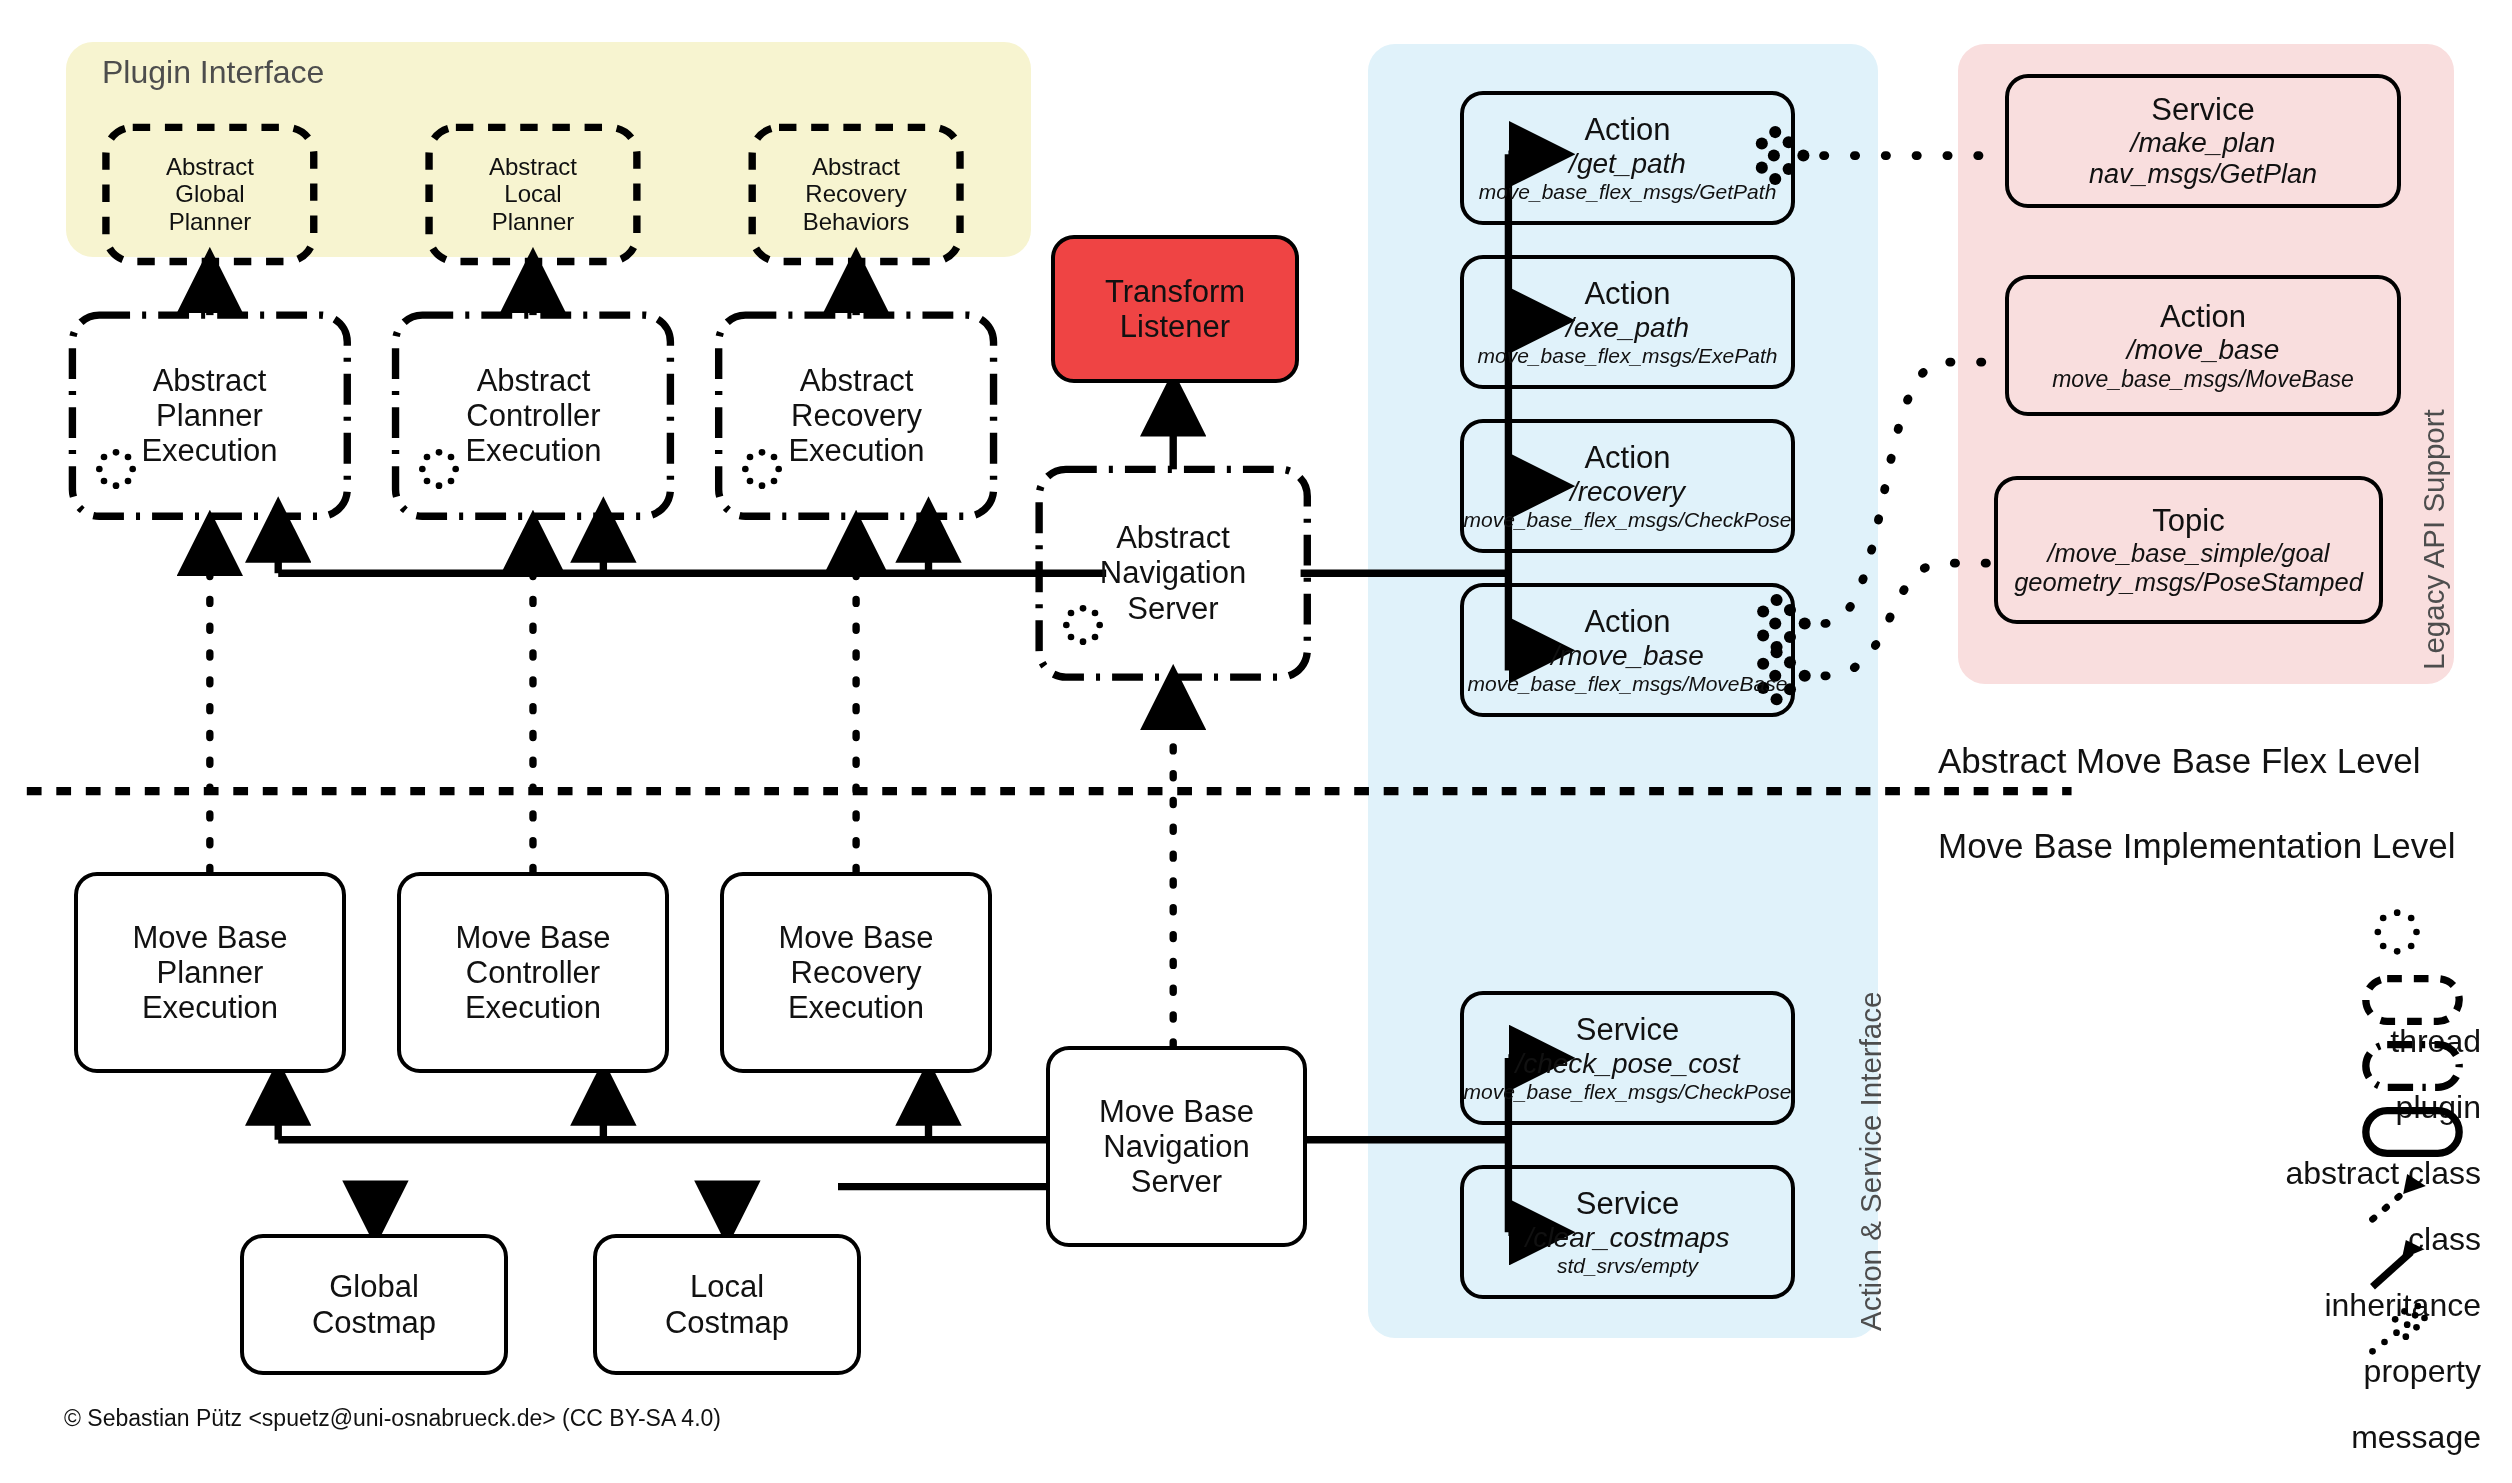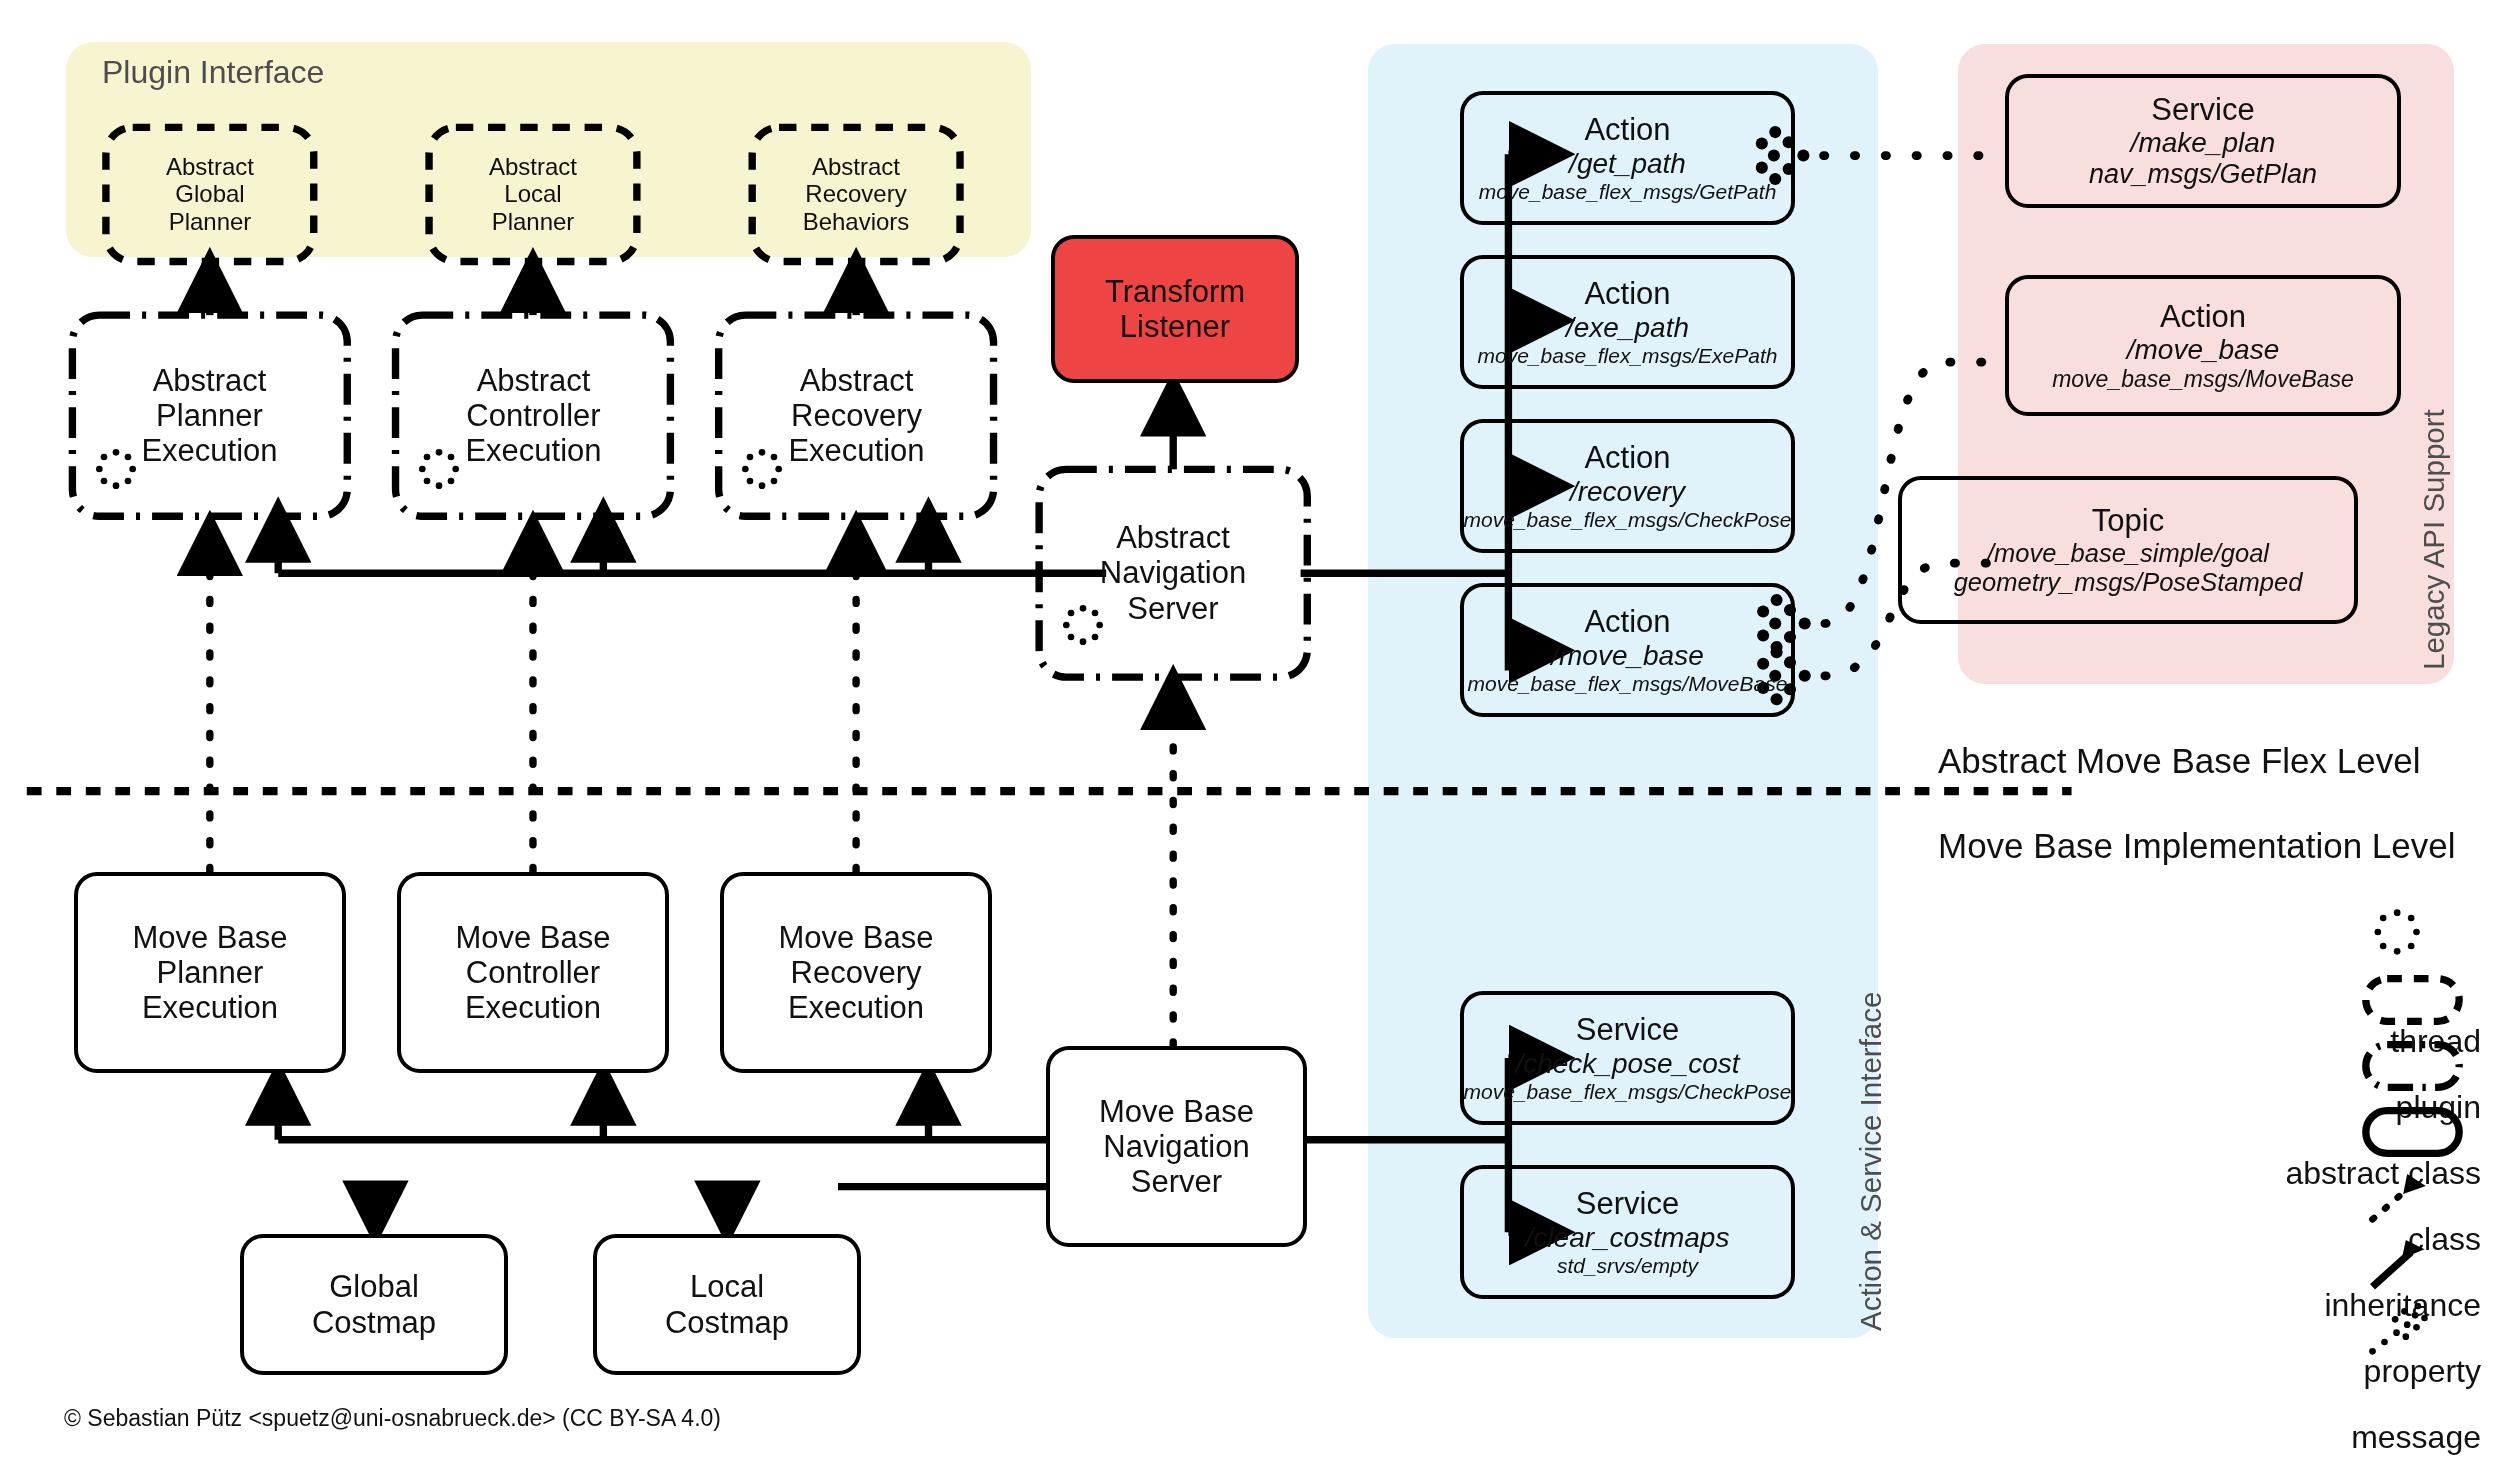--- a/index.html
+++ b/index.html
@@ -351,21 +351,21 @@
   <div class="node b-class" style="left:2005px;top:74px;width:396px;height:134px;">
     <div class="t1">Service</div>
     <div class="t2">/make_plan</div>
     <div class="t2" style="font-size:27px">nav_msgs/GetPlan</div>
   </div>
   <div class="node b-class" style="left:2005px;top:275px;width:396px;height:141px;">
     <div class="t1">Action</div>
     <div class="t2">/move_base</div>
     <div class="t2" style="font-size:23px">move_base_msgs/MoveBase</div>
   </div>
-  <div class="node b-class" style="left:1898px;top:476px;width:460px;height:148px;">
+  <div class="node b-class" style="left:1994px;top:476px;width:389px;height:148px;">
     <div class="t1">Topic</div>
     <div class="t2" style="font-size:25.5px">/move_base_simple/goal</div>
     <div class="t2" style="font-size:25.5px">geometry_msgs/PoseStamped</div>
   </div>
 
   <div class="level-label" id="lvl-abstract">Abstract Move Base Flex Level</div>
   <div class="level-label" id="lvl-impl">Move Base Implementation Level</div>
 
   <div id="legend">
 

